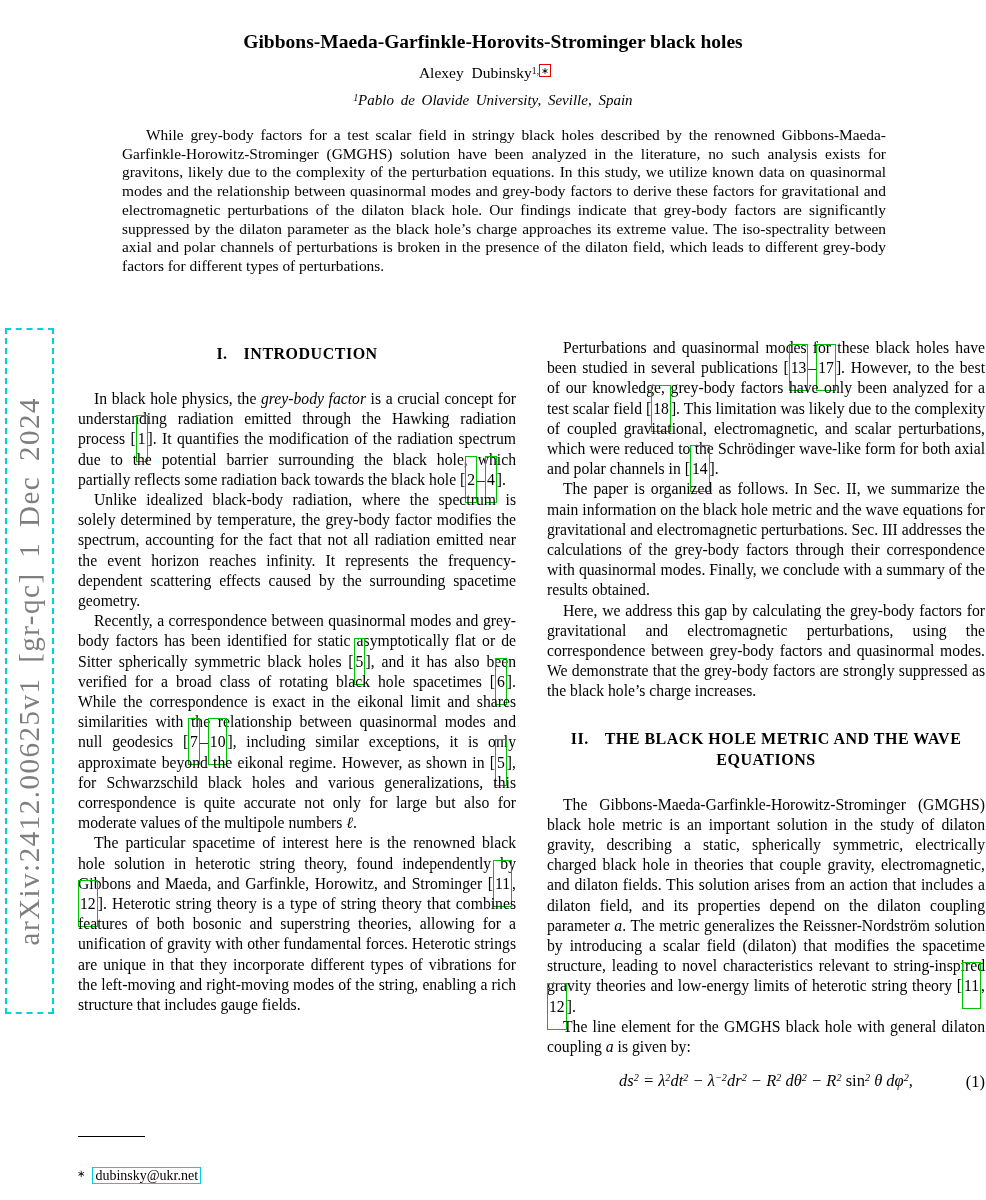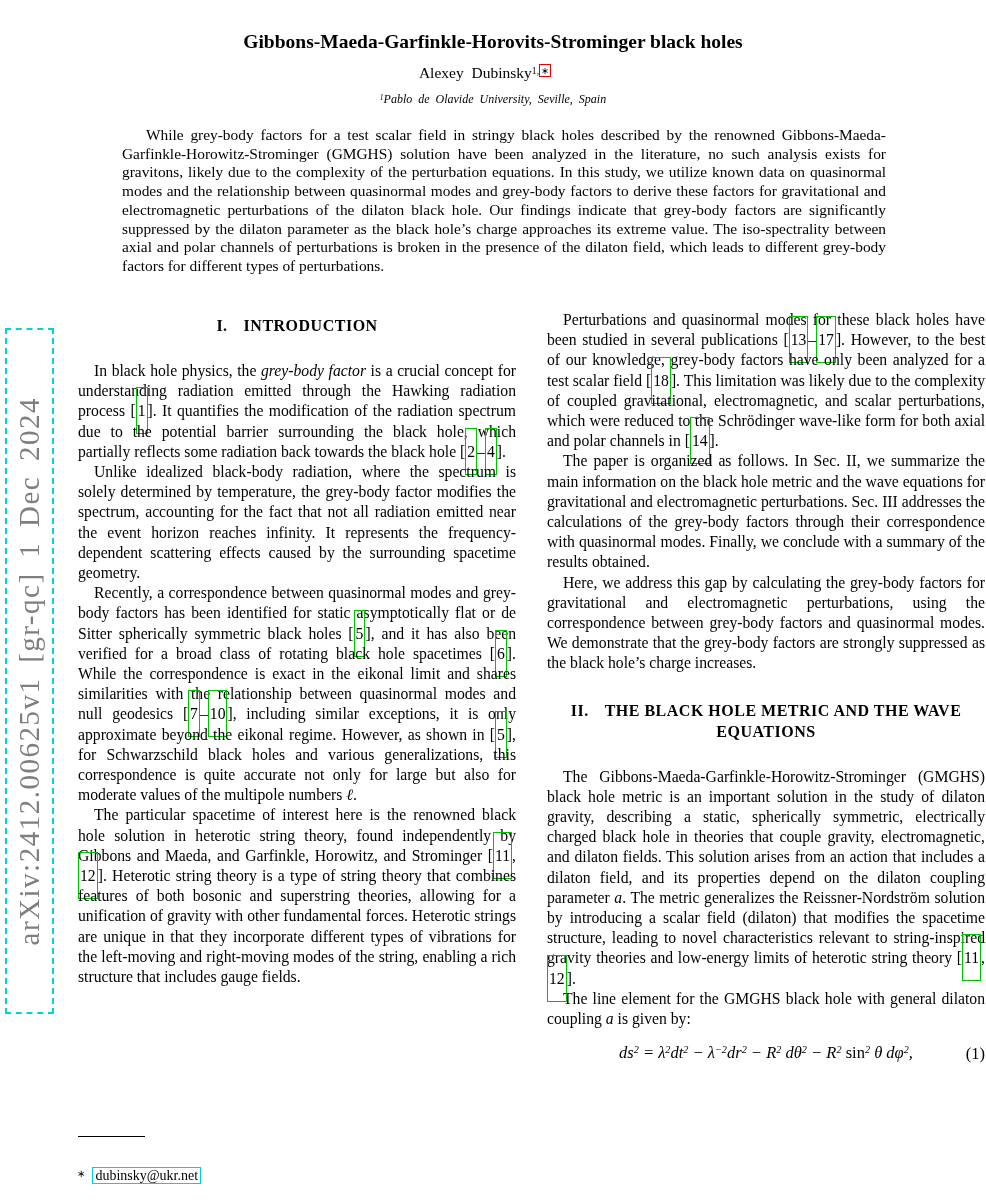--- a/index.html
+++ b/index.html
@@ -28,32 +28,32 @@
   .title{
     position:absolute;top:4px;left:80px;width:826px;text-align:center;
     font-weight:bold;font-size:19.5px;line-height:25px;
   }
   .author-line{
     position:absolute;top:64px;left:0;width:970px;text-align:center;
     font-size:15.5px;word-spacing:4px;
   }
   .affil-line{
     position:absolute;top:92px;left:0;width:986px;text-align:center;
-    font-style:italic;font-size:12px;word-spacing:3px;
+    font-style:italic;font-size:15px;word-spacing:3px;
   }
   sup.s{font-size:62%;vertical-align:baseline;position:relative;top:-0.45em;}
   .fnlink{border:1.5px solid var(--red);padding:0 1px;font-style:normal;}
   
   .abstract{
     position:absolute;top:126px;left:122px;width:764px;
     text-align:justify;font-size:15.4px;line-height:18.7px;text-indent:24px;
   }
   
   .col{
-    position:absolute;top:310px;width:438px;
+    position:absolute;top:338px;width:438px;
     text-align:justify;font-size:15.7px;line-height:20.2px;
   }
   .col-left{left:78px;}
   .col-right{left:547px;}
   .para{margin:0;text-indent:16px;}
   .sec-heading{
     margin:26px 0 25px;text-align:center;font-weight:bold;
     font-size:16px;line-height:21px;letter-spacing:0.5px;text-indent:0;
   }
   .col > .sec-heading:first-child{margin-top:5px;}

